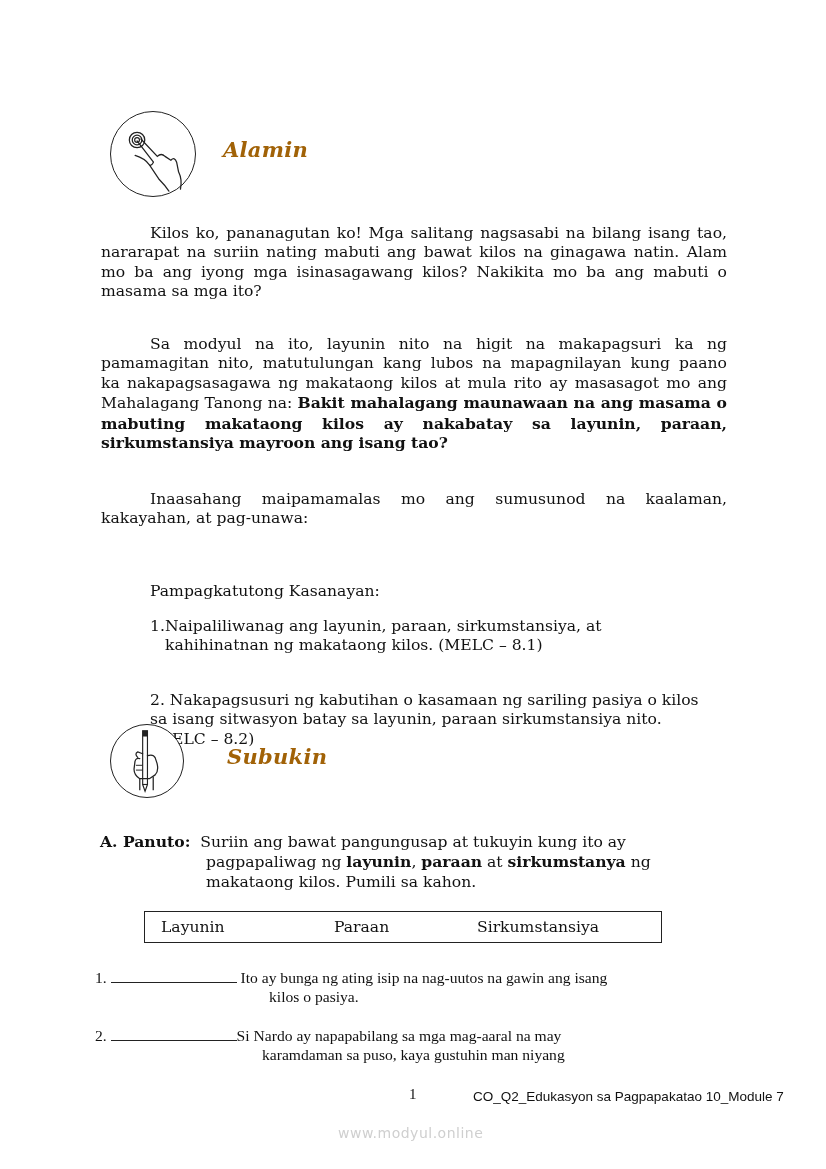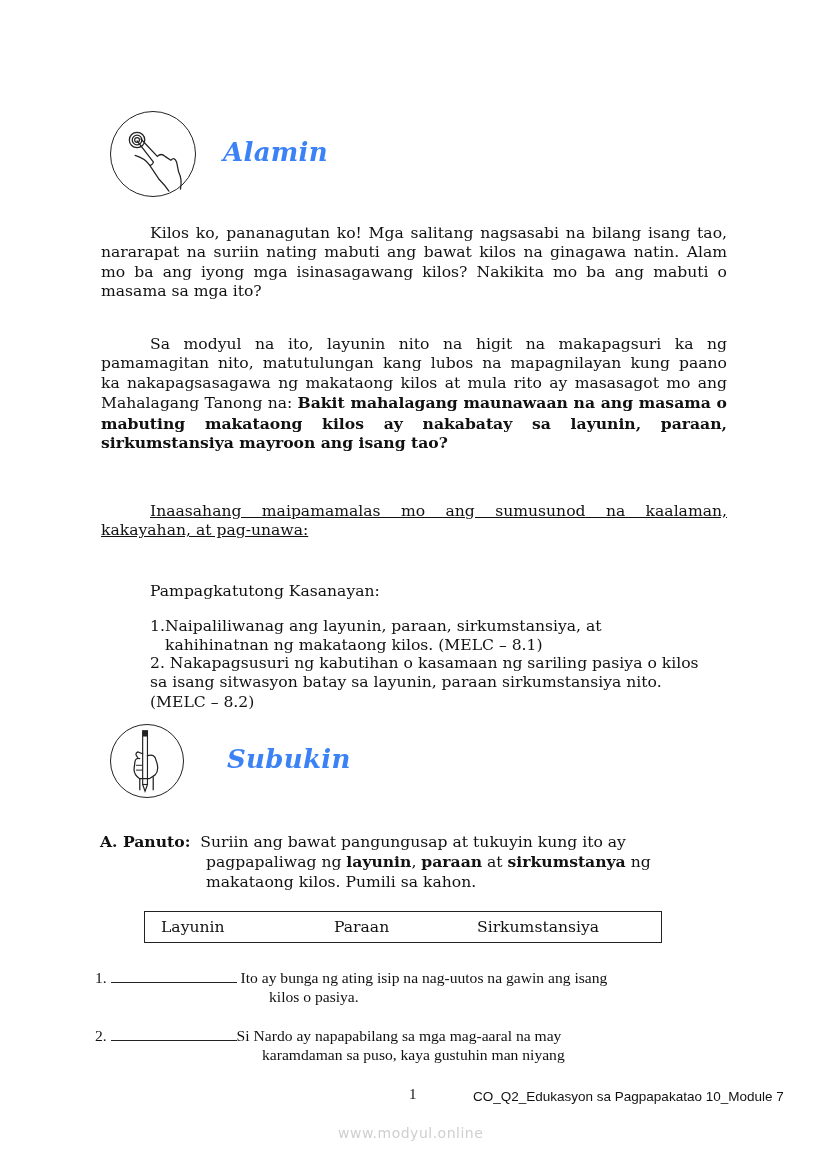--- a/index.html
+++ b/index.html
@@ -1,19 +1,19 @@
 <!DOCTYPE html>
 <html><head>
   <meta charset="utf-8">
   <style>
     html, body { margin:0; padding:0; background:#ffffff; }
     body { width:826px; height:1169px; position:relative; overflow:hidden;
            font-family:"DejaVu Serif", "Liberation Serif", serif; color:#111; }
     .icon-circle { position:absolute; border:1.5px solid #222; border-radius:50%; box-sizing:border-box; background:#fff; }
-    .section-title { position:absolute; font-family:"DejaVu Serif", serif; font-weight:bold; font-style:italic; font-size:26px; color:#3b82f6; letter-spacing:0.3px; }
+    .section-title { position:absolute; font-family:"DejaVu Serif", serif; font-weight:bold; font-style:italic; font-size:21px; color:#a16207; letter-spacing:0.3px; }
     .para { position:absolute; left:101px; width:626px; font-size:15.6px; line-height:19.4px; text-align:justify; text-align-last:left; }
     .para .indent { display:inline-block; width:49px; }
     .line { display:block; }
     .just { display:block; text-align:justify; text-align-last:justify; }
     .plain { position:absolute; font-size:15.6px; line-height:19.4px;margin-top:36px; }
     .q { position:absolute; font-family:"Liberation Serif", serif; font-size:15.6px; line-height:19px; }
     .blank { display:inline-block; border-bottom:1px solid #222; height:12px; vertical-align:baseline; }
     .choice-box { position:absolute; left:144px; top:911px; width:518px; height:32px; border:1.3px solid #222; box-sizing:border-box; }
     .choice { position:absolute; top:6px; font-size:15.6px; }
     .footer-num { position:absolute; left:409px; top:1086px; font-family:"Liberation Serif", serif; font-size:15px; }
@@ -44,33 +44,33 @@
 
 <div class="para" style="top:335px;">
   <span class="just"><span class="indent"></span><span>Sa modyul na ito, layunin nito na higit na makapagsuri ka ng</span></span>
   <span class="just">pamamagitan nito, matutulungan kang lubos na mapagnilayan kung paano</span>
   <span class="just">ka nakapagsasagawa ng makataong kilos at mula rito ay masasagot mo ang</span>
   <span class="just"><span>Mahalagang Tanong na: </span><b>Bakit mahalagang maunawaan na ang masama o</b></span>
   <b class="just">mabuting makataong kilos ay nakabatay sa layunin, paraan,</b>
   <b class="line">sirkumstansiya mayroon ang isang tao?</b>
 </div>
 
-<div class="para" style="top:502px;text-decoration:underline;">
+<div class="para" style="top:490px;">
   <span class="just"><span class="indent"></span><span>Inaasahang maipamamalas mo ang sumusunod na kaalaman,</span></span>
   <span class="line">kakayahan, at pag-unawa:</span>
 </div>
 
 <div class="plain" style="left:150px; top:546px;">Pampagkatutong Kasanayan:</div>
 
 <div class="plain" style="left:150px; top:581px;">
   <span class="line">1.Naipaliliwanag ang layunin, paraan, sirkumstansiya, at</span>
   <span class="line" style="padding-left:15px;">kahihinatnan ng makataong kilos. (MELC – 8.1)</span>
 </div>
 
-<div class="plain" style="left:150px; top:618px;">
+<div class="plain" style="left:150px; top:655px;">
   <span class="line">2. Nakapagsusuri ng kabutihan o kasamaan ng sariling pasiya o kilos</span>
   <span class="line">sa isang sitwasyon batay sa layunin, paraan sirkumstansiya nito.</span>
   <span class="line">(MELC – 8.2)</span>
 </div>
 
 <div class="icon-circle" style="left:110px; top:724px; width:74px; height:74px;">
   <svg width="71" height="71" viewBox="0 0 74 74" style="position:absolute;left:0;top:0">
     <rect x="33" y="6" width="5" height="56" fill="none" stroke="#222" stroke-width="1.2"></rect>
     <rect x="33" y="6" width="5" height="6" fill="#222"></rect>
     <path d="M33 62 L35.5 69 L38 62" fill="none" stroke="#222" stroke-width="1.2"></path>

